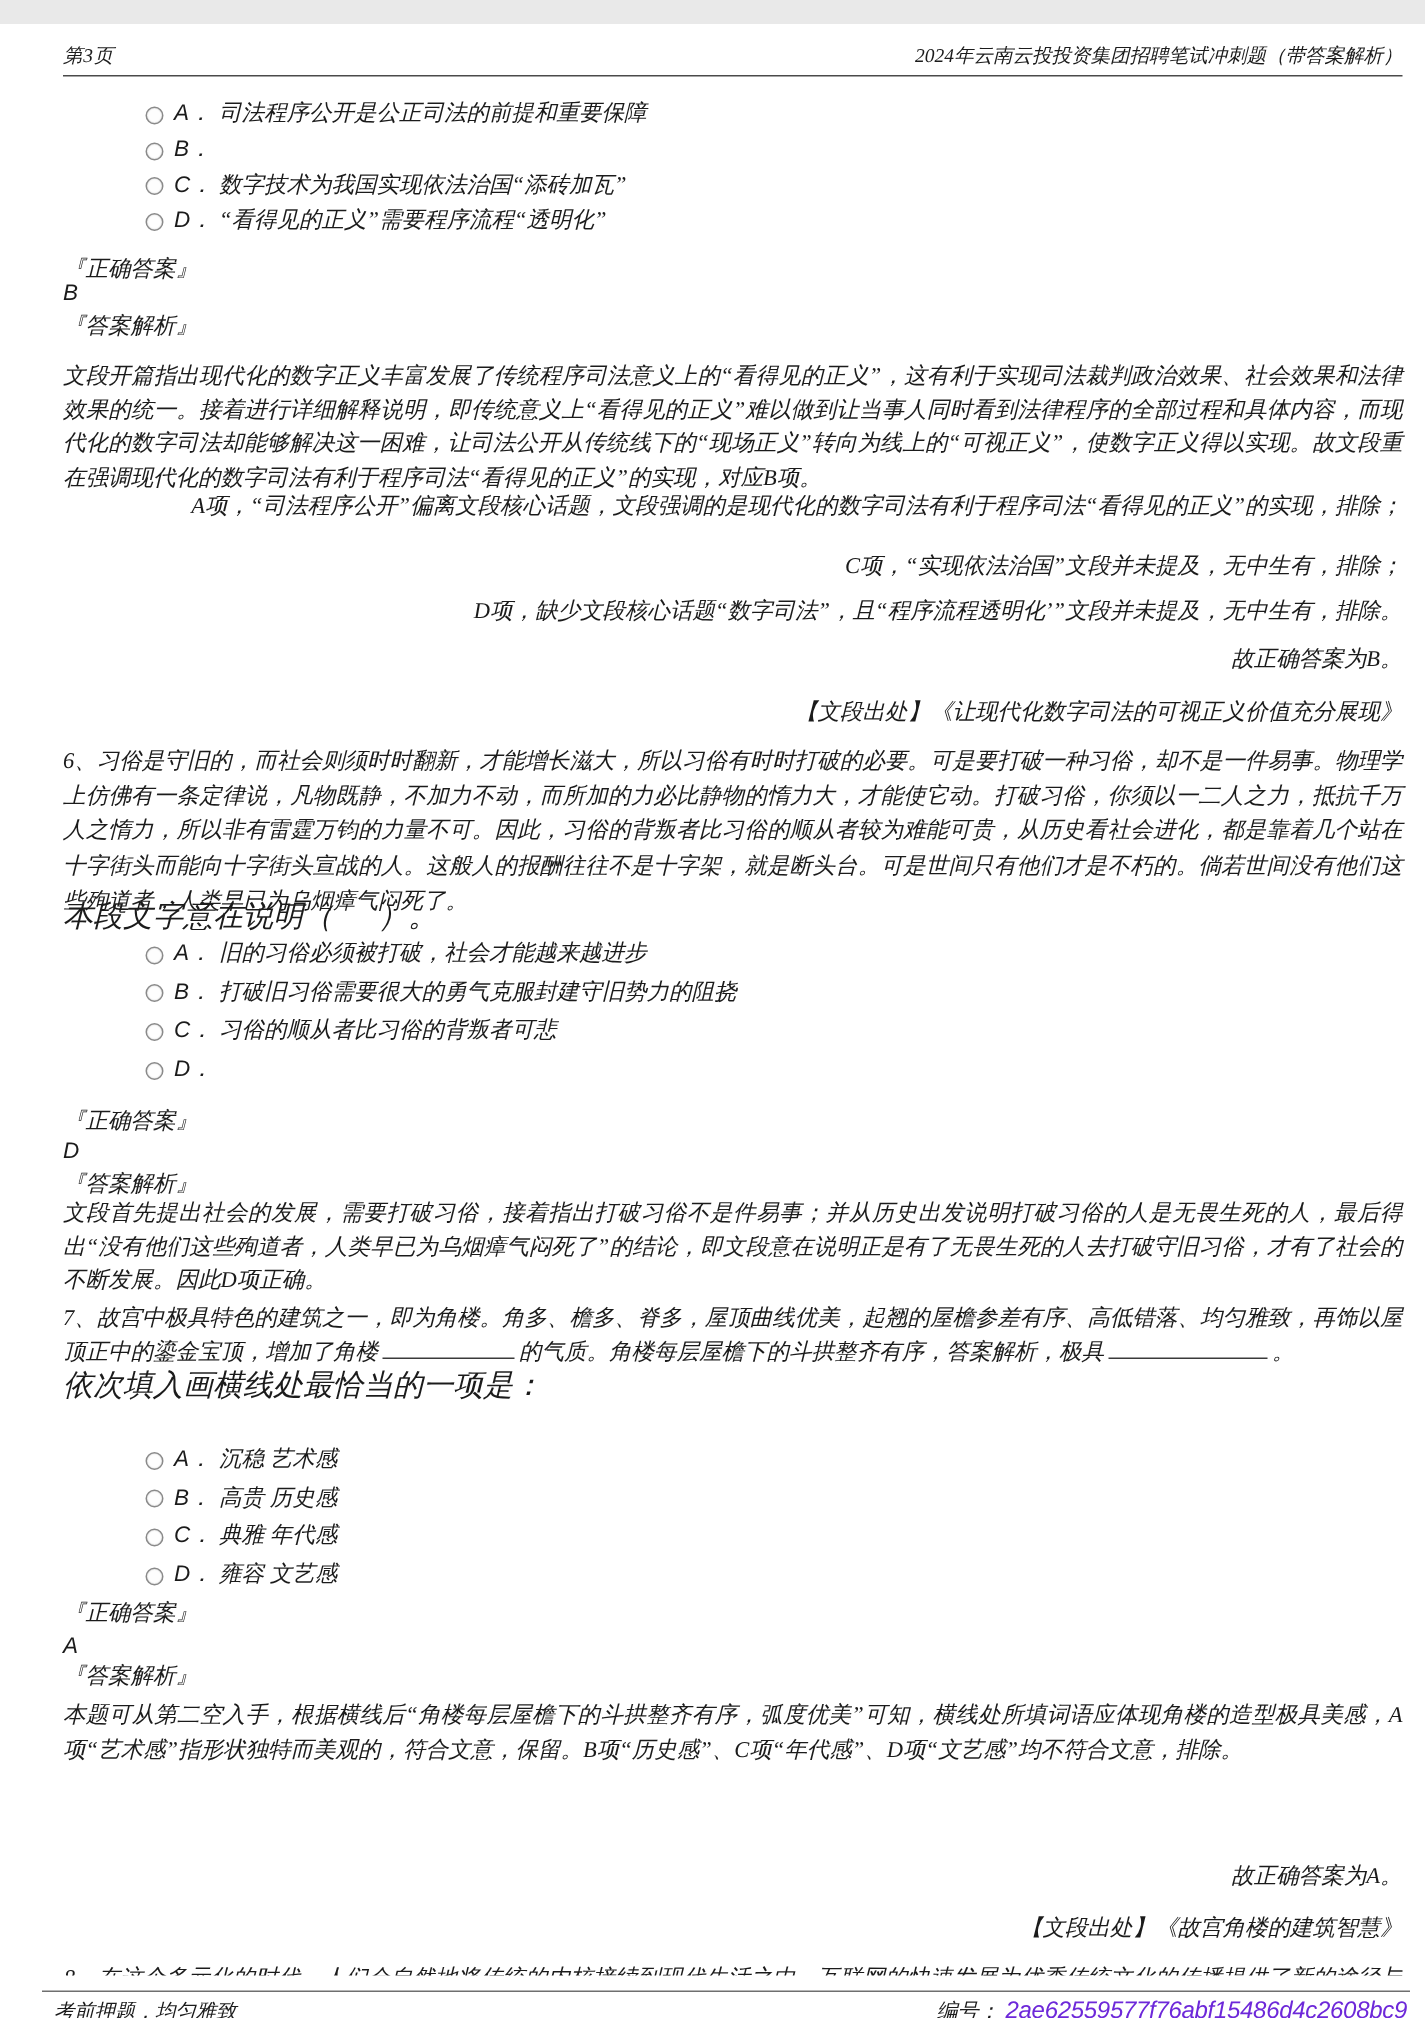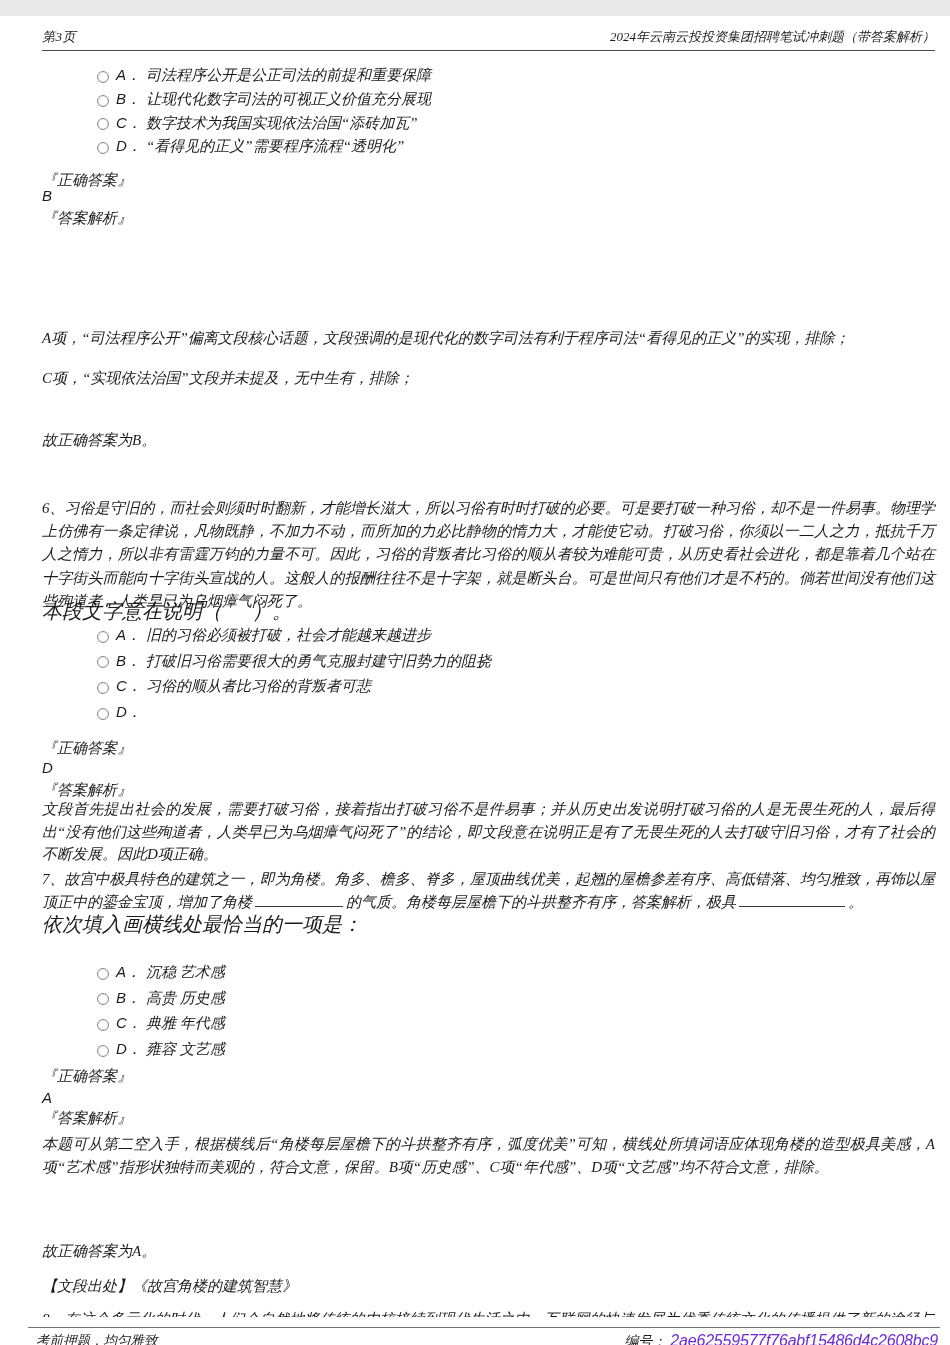--- a/index.html
+++ b/index.html
@@ -10,21 +10,21 @@
   
   .header{
     position:absolute;top:12px;left:42px;width:893px;
     display:flex;justify-content:space-between;align-items:flex-end;
     font-size:13px;padding-bottom:4px;border-bottom:1px solid #4a4a4a;
   }
   .header .pageno{letter-spacing:.5px;}
   
   .blk{position:absolute;left:42px;width:893px;}
   .para{font-size:15px;line-height:22.7px;text-align:justify;margin:0;}
-  .single{font-size:15px;line-height:23px;margin:0;}
+  .single{font-size:15px;line-height:23px;margin:0;text-align:right;}
   .bracket{font-size:15px;line-height:23px;margin:0;}
   .ansletter{font-family:"Liberation Sans","DejaVu Sans",sans-serif;font-size:15px;line-height:22px;margin:0;}
   .prompt{font-size:20px;line-height:23px;margin:0;white-space:pre-wrap;}
   
   .options{position:absolute;left:42px;width:893px;}
   .opt{display:flex;align-items:center;padding-left:55px;}
   .opt.h24{height:23.7px;}
   .opt.h26{height:25.6px;}
   .radio{
     flex:0 0 auto;width:10px;height:10px;border:1px solid #8a8a8a;border-radius:50%;
@@ -58,41 +58,43 @@
 
   <div class="options" style="top:48px">
     <div class="opt h24">
       <span class="radio"></span>
       <span class="letter">A．</span>
       <span class="opttext">司法程序公开是公正司法的前提和重要保障</span>
     </div>
     <div class="opt h24">
       <span class="radio"></span>
       <span class="letter">B．</span>
-      <span class="opttext">让现代化数字司法的可视正义价值充分展现</span>
     </div>
     <div class="opt h24">
       <span class="radio"></span>
       <span class="letter">C．</span>
       <span class="opttext">数字技术为我国实现依法治国“添砖加瓦”</span>
     </div>
     <div class="opt h24">
       <span class="radio"></span>
       <span class="letter">D．</span>
       <span class="opttext">“看得见的正义”需要程序流程“透明化”</span>
     </div>
   </div>
 
   <p class="blk bracket" style="top:153px">『正确答案』</p>
   <p class="blk ansletter" style="top:169px">B</p>
   <p class="blk bracket" style="top:191px">『答案解析』</p>
 
+  <p class="blk para" style="top:224px">文段开篇指出现代化的数字正义丰富发展了传统程序司法意义上的“看得见的正义”，这有利于实现司法裁判政治效果、社会效果和法律效果的统一。接着进行详细解释说明，即传统意义上“看得见的正义”难以做到让当事人同时看到法律程序的全部过程和具体内容，而现代化的数字司法却能够解决这一困难，让司法公开从传统线下的“现场正义”转向为线上的“可视正义”，使数字正义得以实现。故文段重在强调现代化的数字司法有利于程序司法“看得见的正义”的实现，对应B项。</p>
   <p class="blk single" style="top:311px">A项，“司法程序公开”偏离文段核心话题，文段强调的是现代化的数字司法有利于程序司法“看得见的正义”的实现，排除；</p>
   <p class="blk single" style="top:351px">C项，“实现依法治国”文段并未提及，无中生有，排除；</p>
+  <p class="blk single" style="top:381px">D项，缺少文段核心话题“数字司法”，且“程序流程透明化’”文段并未提及，无中生有，排除。</p>
   <p class="blk single" style="top:413px">故正确答案为B。</p>
+  <p class="blk single" style="top:448px">【文段出处】《让现代化数字司法的可视正义价值充分展现》</p>
 
   <p class="blk para" style="top:481px;line-height:23.2px">6、习俗是守旧的，而社会则须时时翻新，才能增长滋大，所以习俗有时时打破的必要。可是要打破一种习俗，却不是一件易事。物理学上仿佛有一条定律说，凡物既静，不加力不动，而所加的力必比静物的惰力大，才能使它动。打破习俗，你须以一二人之力，抵抗千万人之惰力，所以非有雷霆万钧的力量不可。因此，习俗的背叛者比习俗的顺从者较为难能可贵，从历史看社会进化，都是靠着几个站在十字街头而能向十字街头宣战的人。这般人的报酬往往不是十字架，就是断头台。可是世间只有他们才是不朽的。倘若世间没有他们这些殉道者，人类早已为乌烟瘴气闷死了。</p>
   <p class="blk prompt" style="top:584px">本段文字意在说明（      ）。</p>
 
   <div class="options" style="top:607px">
     <div class="opt h26">
       <span class="radio"></span>
       <span class="letter">A．</span>
       <span class="opttext">旧的习俗必须被打破，社会才能越来越进步</span>
     </div>

